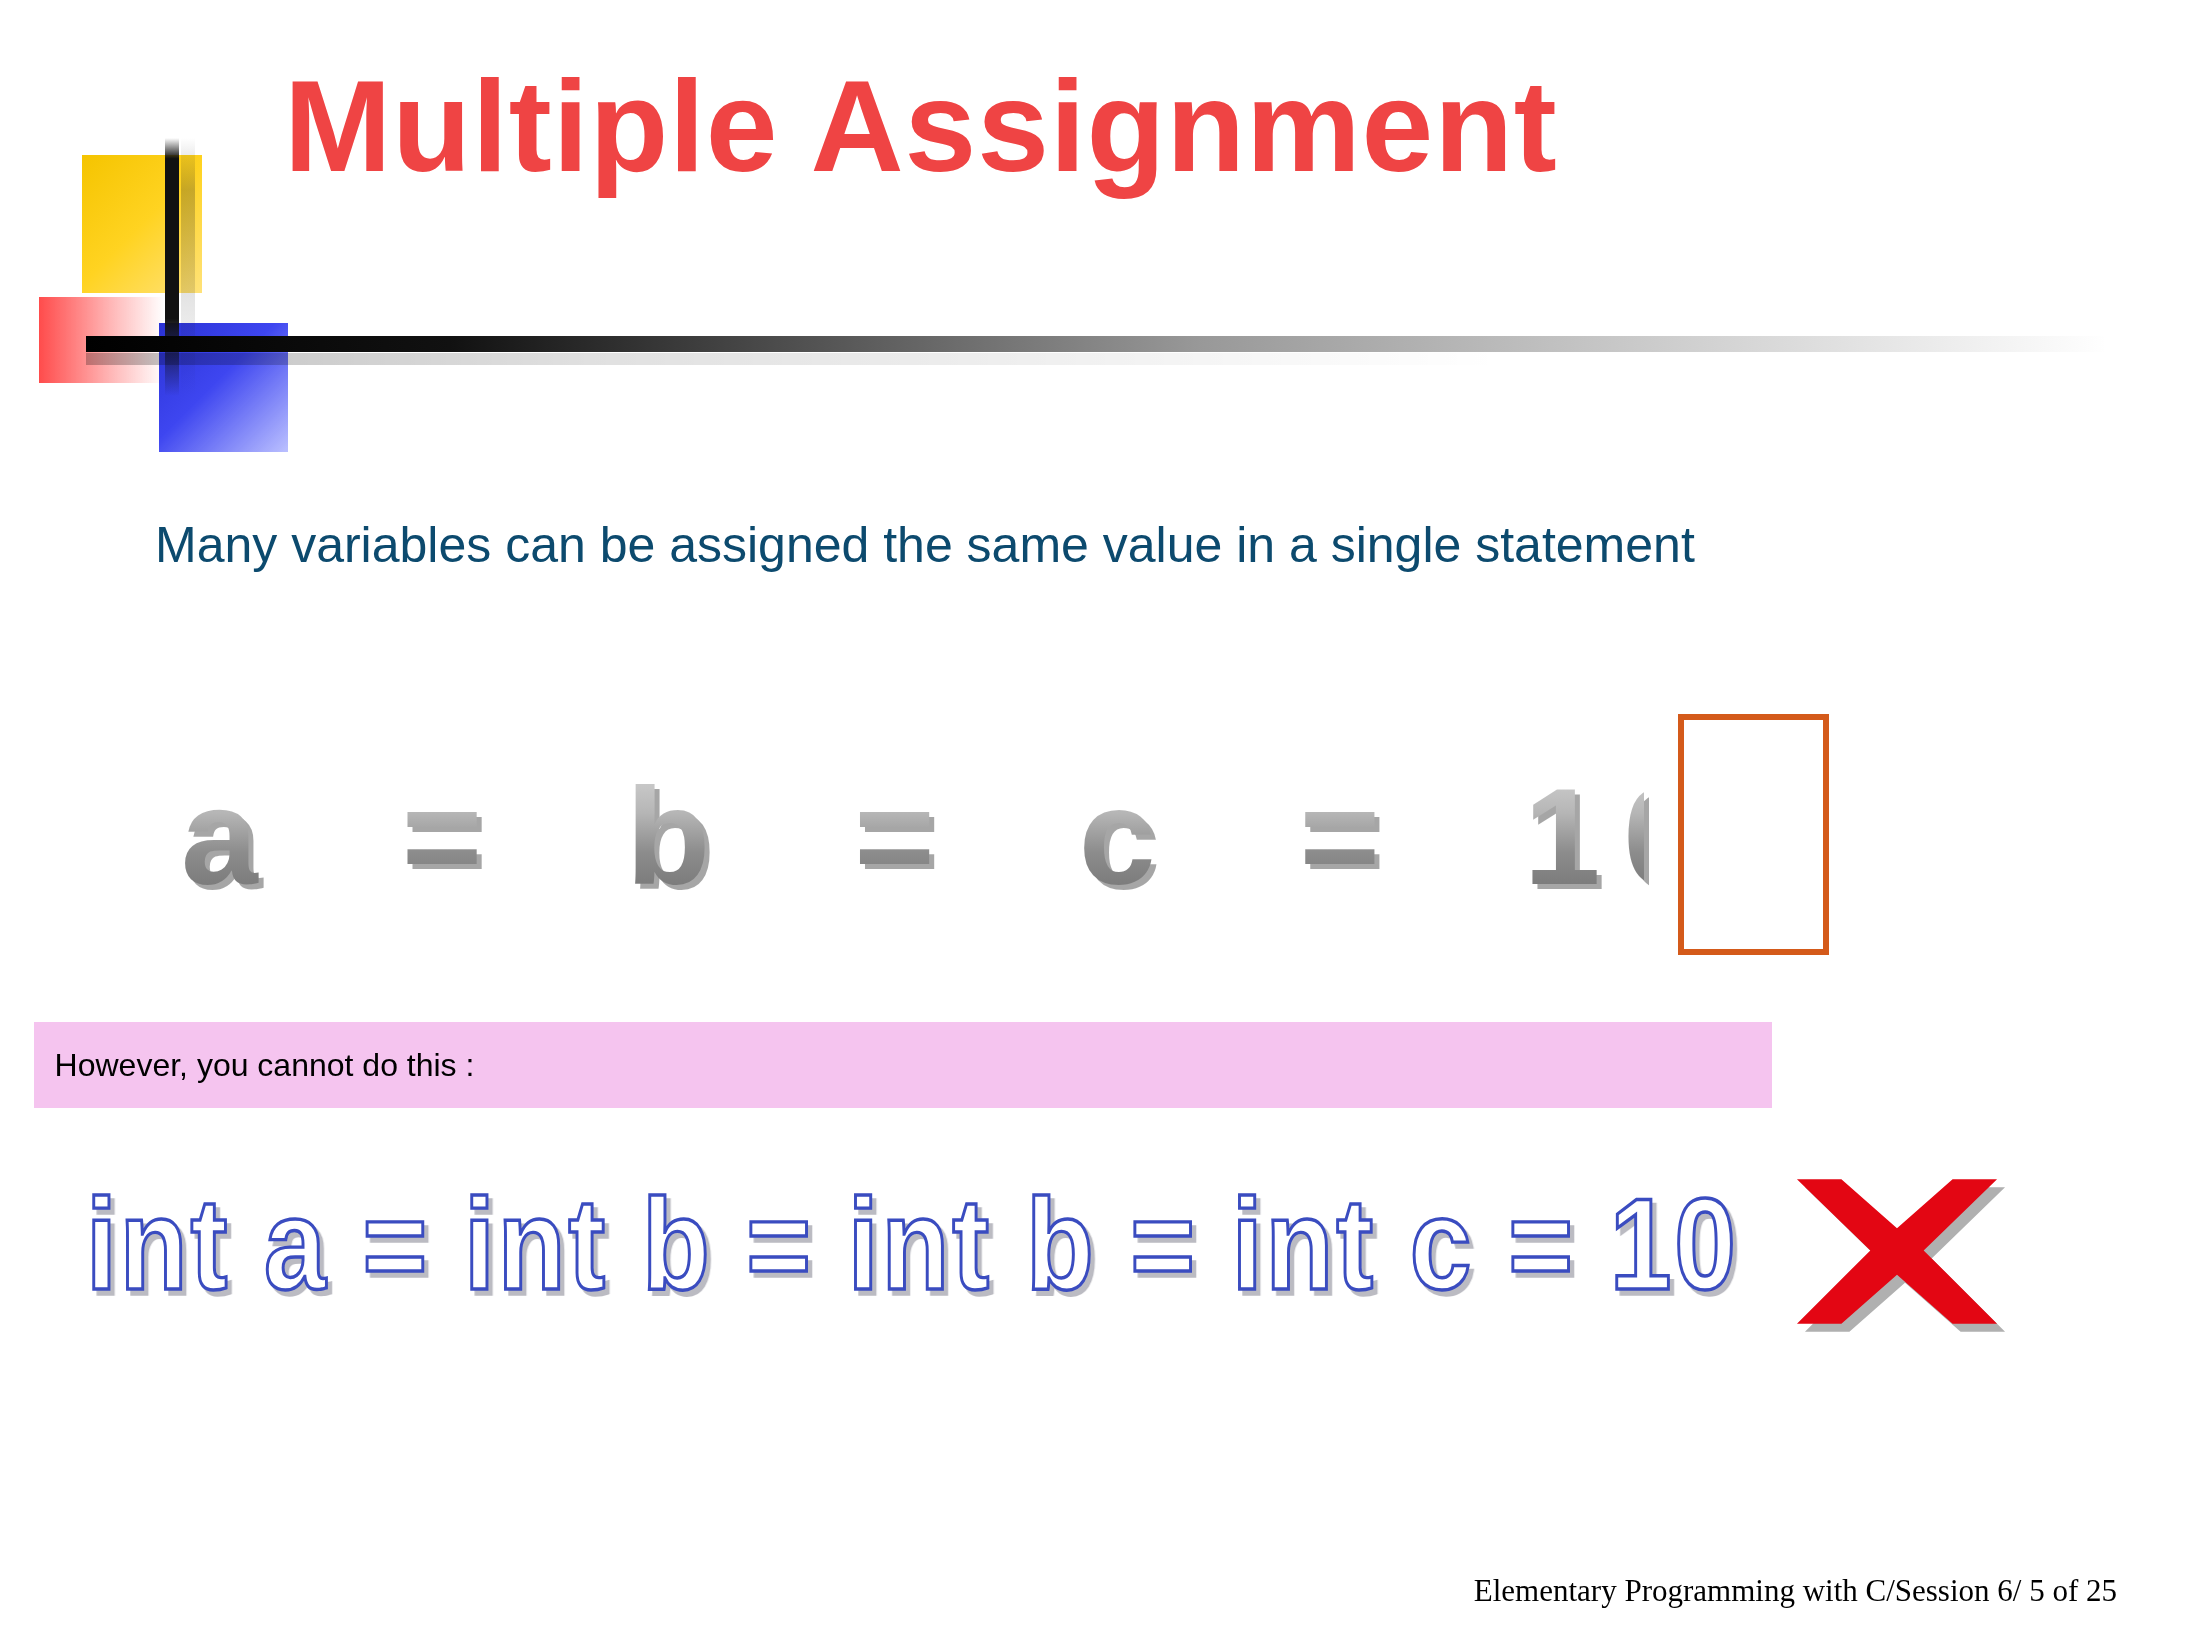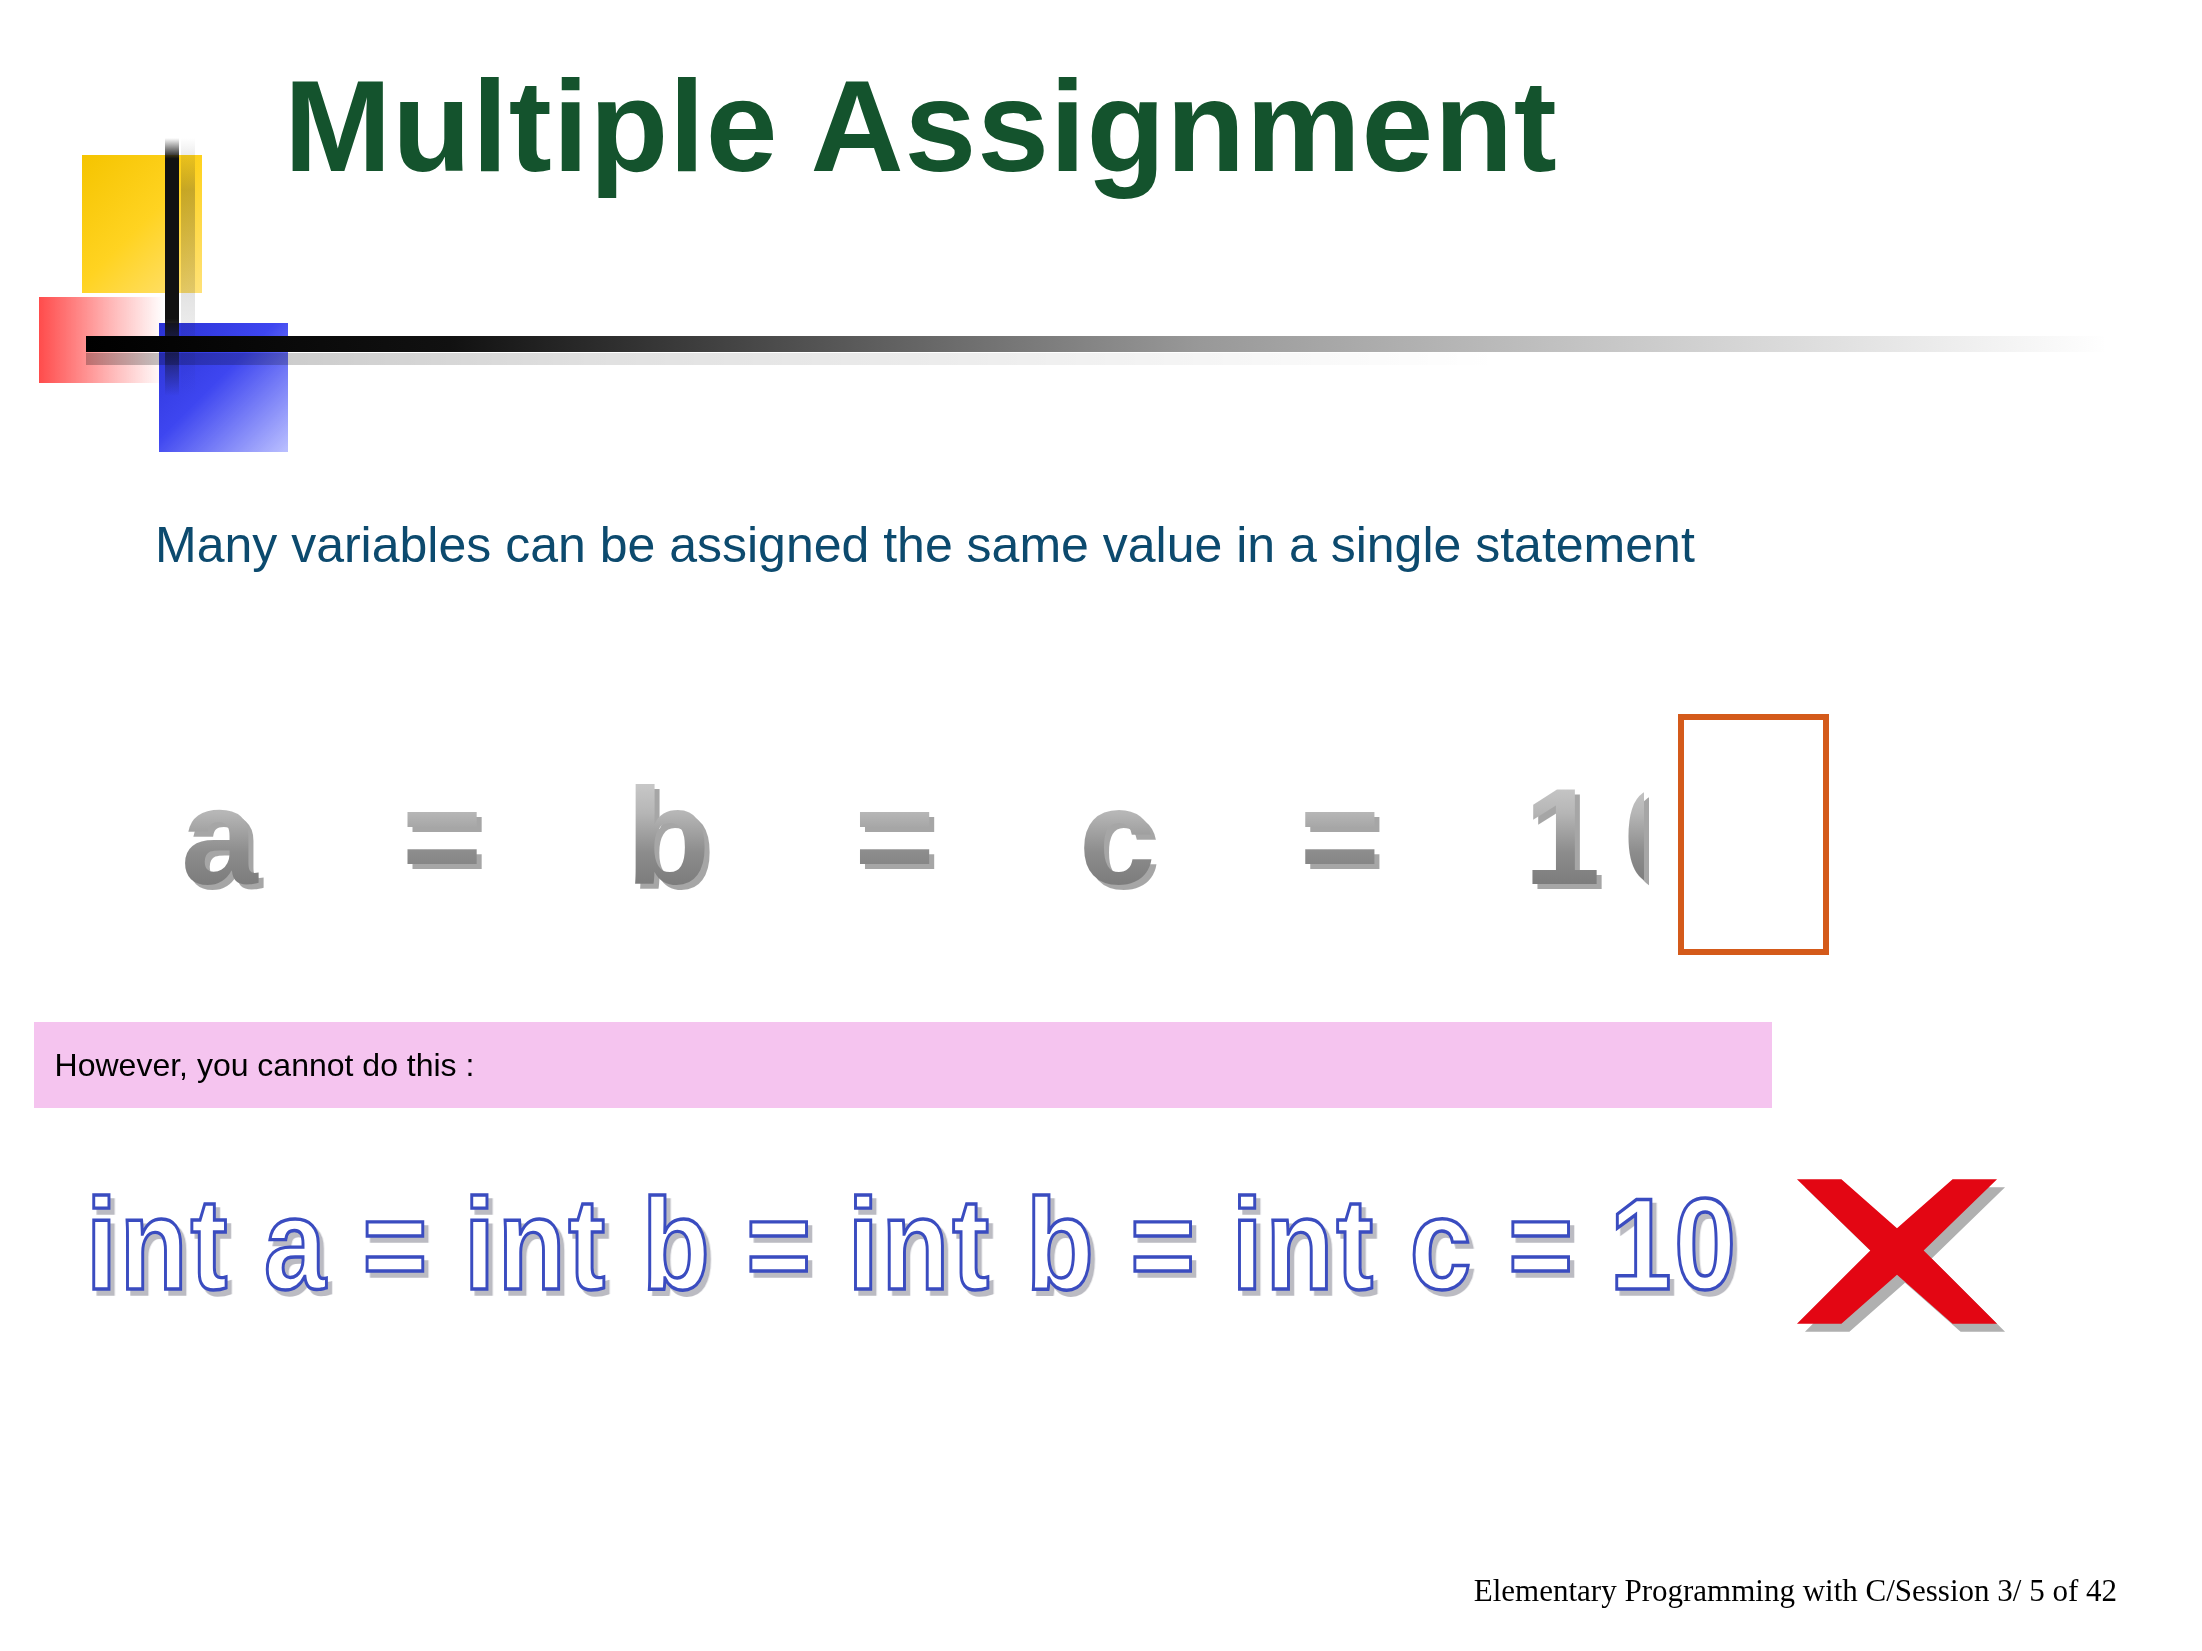--- a/index.html
+++ b/index.html
@@ -9,21 +9,21 @@
   
   .deco { position: absolute; left: 0; top: 129px; width: 327px; height: 310px; }
   .deco .sq-yellow { position: absolute; left: 82px; top: 26px; width: 120px; height: 138px; background: linear-gradient(135deg, #f5c400 0%, #ffd321 50%, #ffe27a 100%); }
   .deco .sq-red    { position: absolute; left: 39px; top: 168px; width: 125px; height: 86px; background: linear-gradient(90deg, rgba(255,44,44,0.85) 0%, rgba(255,120,120,0.5) 60%, rgba(255,120,120,0) 100%); filter: blur(0.4px); }
   .deco .sq-blue   { position: absolute; left: 159px; top: 194px; width: 129px; height: 129px; background: linear-gradient(135deg, #2a32d6 0%, #3e46f0 45%, rgba(120,130,255,0.5) 100%); filter: blur(0.3px); }
   .deco .bar-v { position: absolute; left: 165px; top: 8.6px; width: 13.8px; height: 258px; background: linear-gradient(180deg, rgba(10,10,10,0.0) 0%, #111 8%, #111 70%, rgba(10,10,10,0.0) 100%); z-index: 5; }
   .deco .bar-v-soft { position: absolute; left: 181px; top: 8.6px; width: 13.8px; height: 258px; background: linear-gradient(180deg, rgba(10,10,10,0) 0%, rgba(30,30,30,0.25) 20%, rgba(30,30,30,0.0) 100%); z-index: 4; }
   .hbar { position: absolute; left: 86px; top: 336px; width: 2022px; height: 15.5px; background: linear-gradient(90deg, #000 0%, #111 18%, rgba(50,50,50,0.5) 55%, rgba(50,50,50,0) 100%); z-index: 6; }
   .hbar-soft { position: absolute; left: 86px; top: 353px; width: 2022px; height: 12px; background: linear-gradient(90deg, rgba(0,0,0,0.25) 0%, rgba(0,0,0,0.12) 25%, rgba(0,0,0,0) 70%); z-index: 5; }
 
-  .title { position: absolute; left: 284px; top: 52px; width: 1807px; font-weight: 900; font-size: 129px; color: #14532d; letter-spacing: 0.9px; }
+  .title { position: absolute; left: 284px; top: 52px; width: 1807px; font-weight: 900; font-size: 129px; color: #ef4444; letter-spacing: 0.9px; }
 
   .intro { position: absolute; left: 155px; top: 516px; width: 1893px; font-size: 50px; color: #0c4a6e; font-family: Verdana, Tahoma, Arial, sans-serif; }
 
   
   .code1 { position: absolute; left: 181px; top: 757px; width: 1463px; font-family: "Arial Black", Arial, sans-serif; font-weight: 900; font-size: 138px; letter-spacing: 22.4px; color: transparent;
            background: linear-gradient(180deg, #d8d8d8 0%, #b6b6b6 35%, #8c8c8c 60%, #6d6d6d 100%);
            -webkit-background-clip: text; background-clip: text;
            filter: drop-shadow(5.2px 5.2px 0 rgba(0,0,0,0.35)); white-space: pre; }
 
   .orange-box { position: absolute; left: 1678px; top: 714px; width: 151px; height: 241px; border: 6.9px solid #d45a1a; }
@@ -65,16 +65,16 @@
   <div class="pink-bar">
     <span>However, you cannot do this :</span>
   </div>
 
   <div class="code2">int a = int b = int b = int c = 10</div>
 
   <svg class="red-x" viewBox="0 0 100 85">
     <path d="M5 10 L25 10 L50 32 L75 10 L95 10 L62 42 L95 75 L75 75 L50 53 L25 75 L5 75 L38 42 Z" fill="#e30613"></path>
   </svg>
 
-  <div class="footer">Elementary Programming with C/Session 3/ 5 of 42</div>
+  <div class="footer">Elementary Programming with C/Session 6/ 5 of 25</div>
 
 </div>
 
 
 </body></html>

